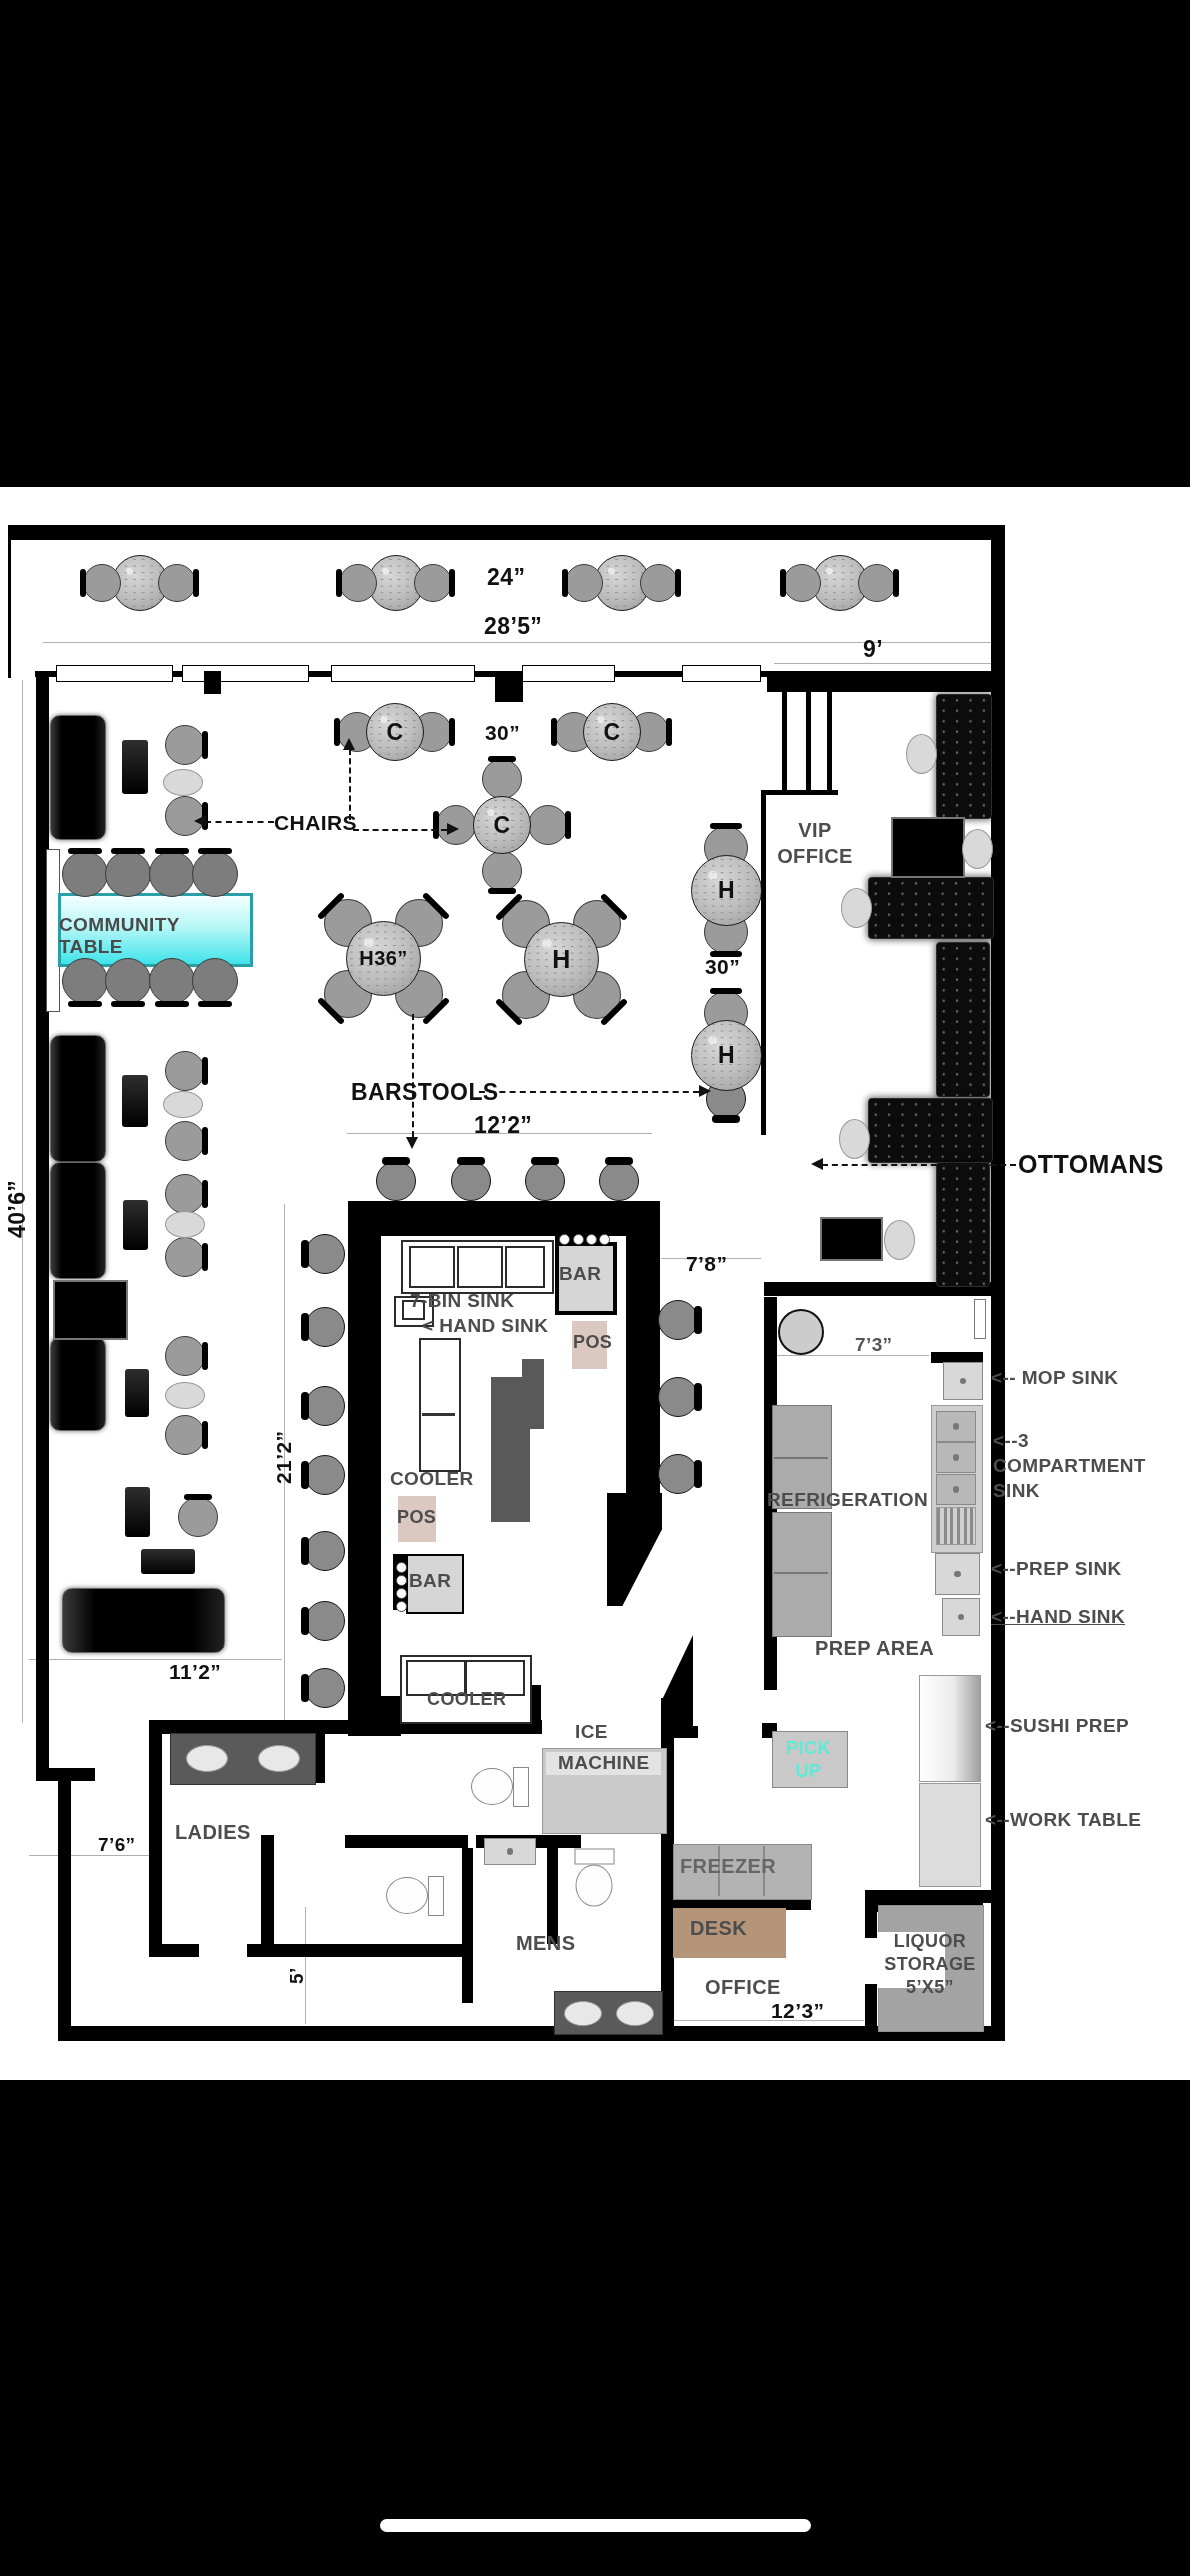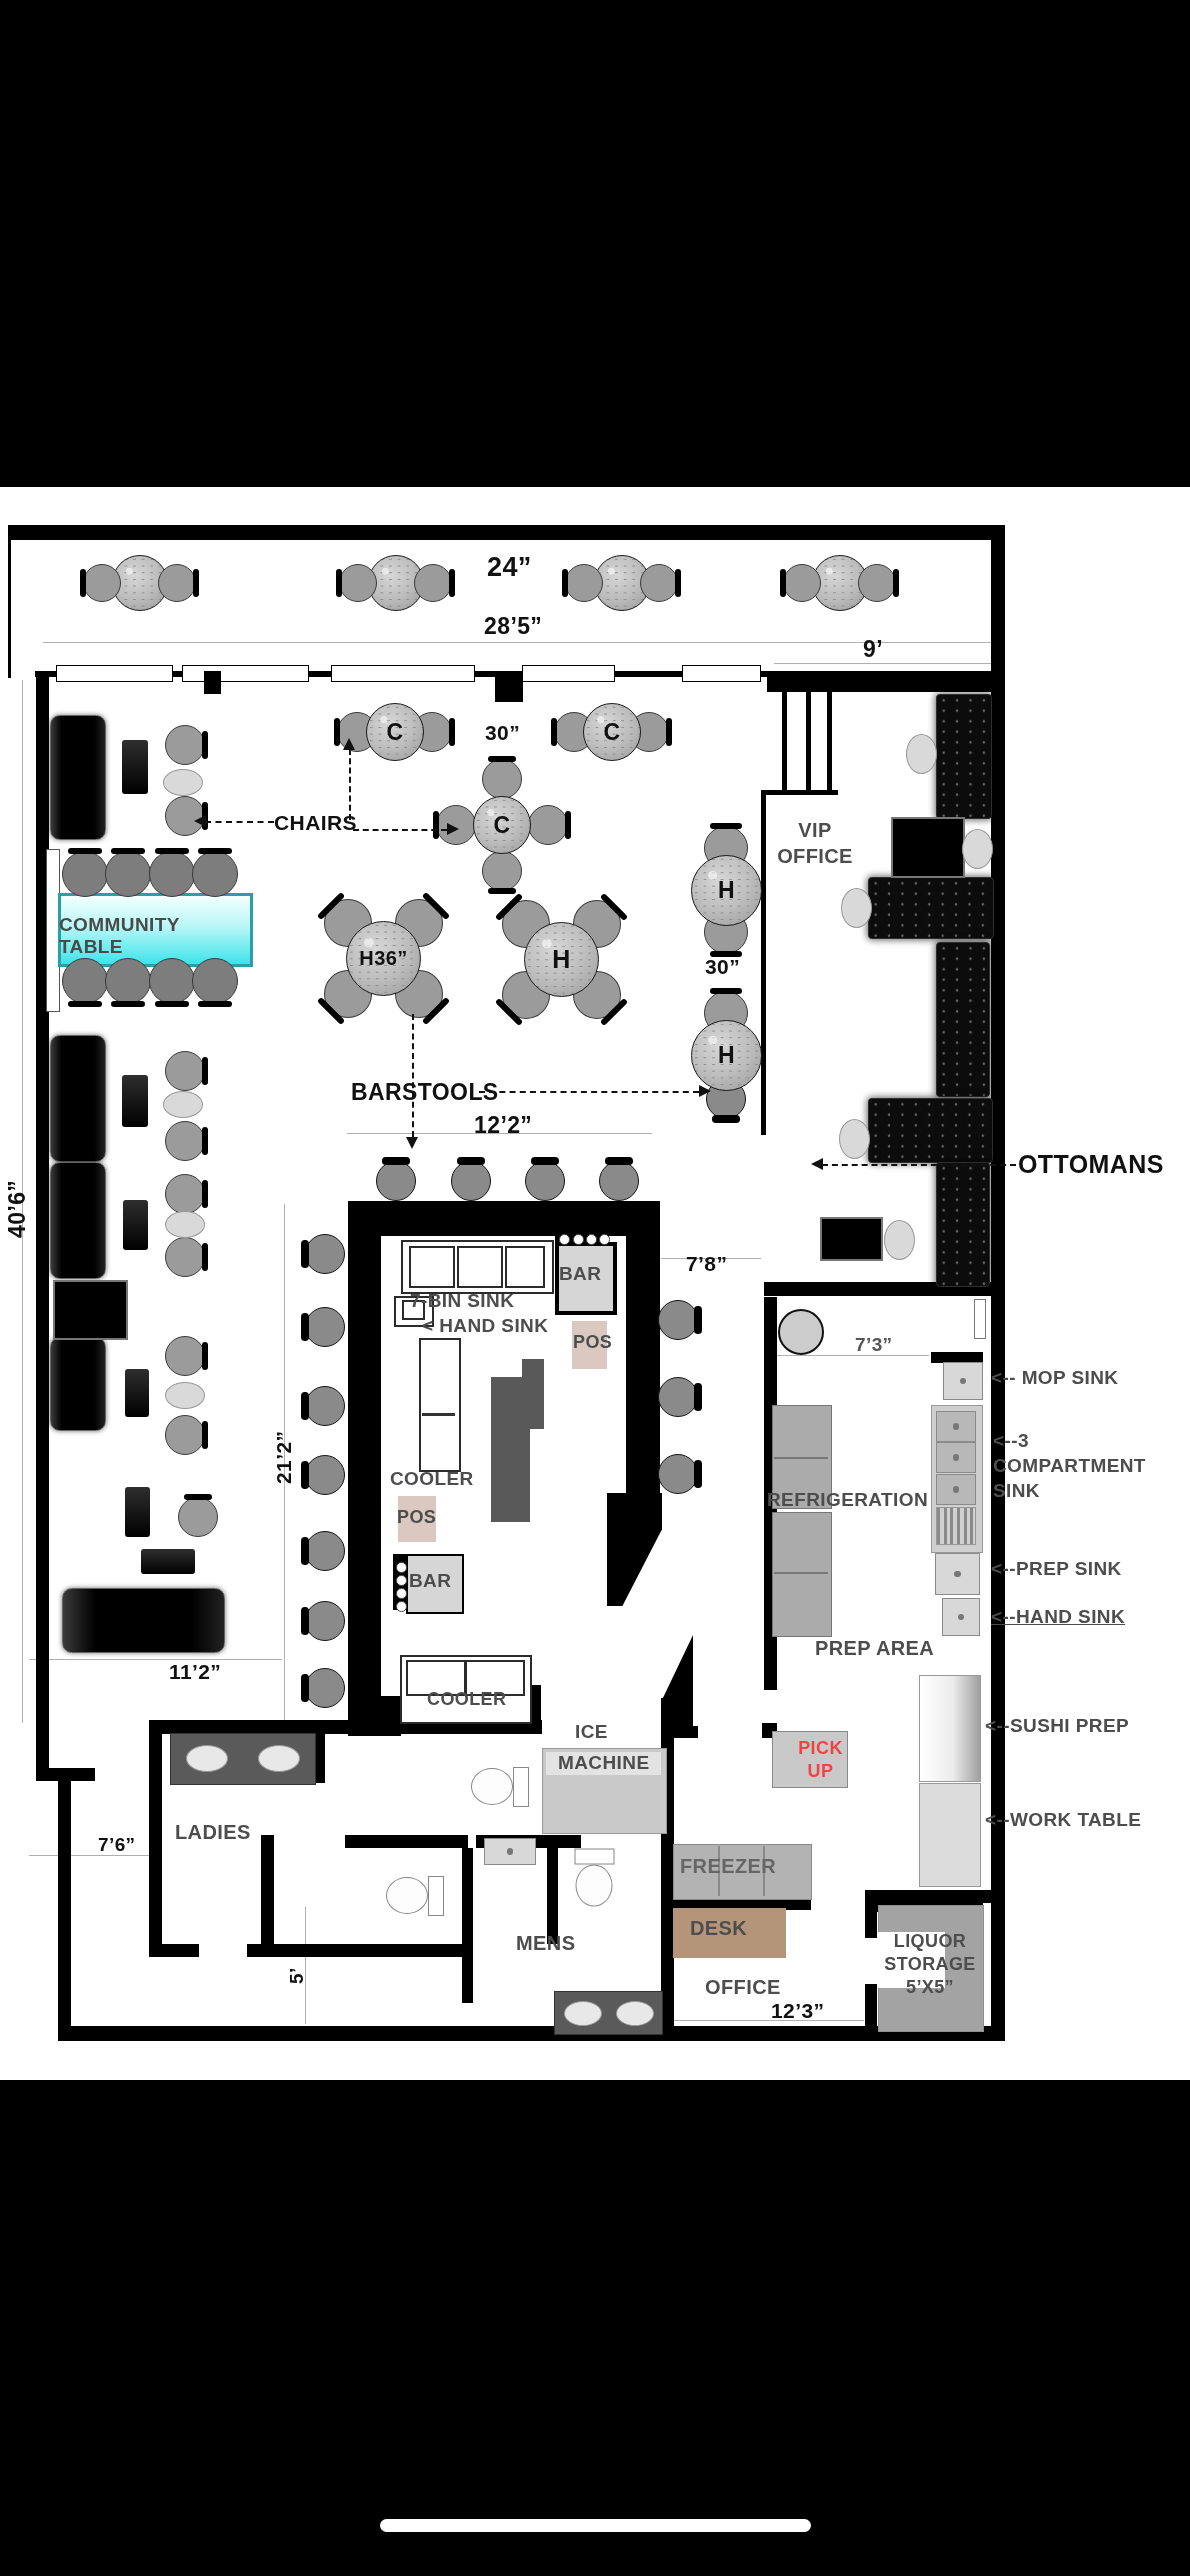--- a/index.html
+++ b/index.html
@@ -423,21 +423,21 @@
     </div>
     <div class="abs" style="left: 412px; top: 1014px; width: 0px; height: 123px; border-left: 2.9px dashed rgb(17, 17, 17);">
       <div class="abs" style="width: 0px; height: 0px; top: 123px; left: -7.7px; border-top: 12.5px solid rgb(17, 17, 17); border-left: 6.7px solid transparent; border-right: 6.7px solid transparent;"></div>
     </div>
     <div class="abs" style="left: 479px; top: 1091px; width: 220px; height: 0px; border-top: 2.9px dashed rgb(17, 17, 17);">
       <div class="abs" style="width: 0px; height: 0px; left: 220px; top: -7.7px; border-left: 12.5px solid rgb(17, 17, 17); border-top: 6.7px solid transparent; border-bottom: 6.7px solid transparent;"></div>
     </div>
     <div class="abs" style="left: 822px; top: 1164px; width: 194px; height: 0px; border-top: 2.9px dashed rgb(17, 17, 17);">
       <div class="abs" style="width: 0px; height: 0px; left: -11.5px; top: -7.7px; border-right: 12.5px solid rgb(17, 17, 17); border-top: 6.7px solid transparent; border-bottom: 6.7px solid transparent;"></div>
     </div>
-    <div class="abs lbl" style="left: 487px; top: 552px; font-size: 27px; color: rgb(17, 17, 17);">24”</div>
+    <div class="abs lbl" style="left: 487px; top: 564px; font-size: 23px; color: rgb(17, 17, 17);">24”</div>
     <div class="abs lbl" style="left: 484px; top: 613px; font-size: 23px; color: rgb(17, 17, 17);">28’5”</div>
     <div class="abs lbl" style="left: 863px; top: 636px; font-size: 23px; color: rgb(17, 17, 17);">9’</div>
     <div class="abs lbl" style="left: 485px; top: 721px; font-size: 21px; color: rgb(17, 17, 17);">30”</div>
     <div class="abs lbl" style="left: 274px; top: 811px; font-size: 21px; color: rgb(17, 17, 17);">CHAIRS</div>
     <div class="abs lbl" style="left: 59px; top: 914px; font-size: 19px; color: rgb(74, 74, 74); width: 185px; text-align: left;">COMMUNITY TABLE</div>
     <div class="abs lbl" style="left: 767px; top: 817px; font-size: 20px; color: rgb(77, 77, 77); width: 96px; text-align: center; line-height: 26px;">VIP
 OFFICE</div>
     <div class="abs lbl" style="left: 705px; top: 955px; font-size: 21px; color: rgb(17, 17, 17);">30”</div>
     <div class="abs lbl" style="left: 351px; top: 1079px; font-size: 23px; color: rgb(17, 17, 17);">BARSTOOLS</div>
     <div class="abs lbl" style="left: 474px; top: 1112px; font-size: 23px; color: rgb(17, 17, 17);">12’2”</div>
@@ -455,21 +455,21 @@
     <div class="abs lbl" style="left: 991px; top: 1367px; font-size: 19px; color: rgb(77, 77, 77);">&lt;-- MOP SINK</div>
     <div class="abs lbl" style="left: 993px; top: 1428px; font-size: 19px; color: rgb(77, 77, 77); line-height: 25px;">&lt;--3
 COMPARTMENT
 SINK</div>
     <div class="abs lbl" style="left: 767px; top: 1489px; font-size: 19px; color: rgb(77, 77, 77);">REFRIGERATION</div>
     <div class="abs lbl" style="left: 991px; top: 1558px; font-size: 19px; color: rgb(77, 77, 77);">&lt;--PREP SINK</div>
     <div class="abs lbl" style="left: 991px; top: 1606px; font-size: 19px; color: rgb(77, 77, 77); text-decoration: underline;">&lt;--HAND SINK</div>
     <div class="abs lbl" style="left: 815px; top: 1637px; font-size: 20px; color: rgb(77, 77, 77);">PREP AREA</div>
     <div class="abs lbl" style="left: 985px; top: 1715px; font-size: 19px; color: rgb(77, 77, 77);">&lt;--SUSHI PREP</div>
     <div class="abs lbl" style="left: 985px; top: 1809px; font-size: 19px; color: rgb(77, 77, 77);">&lt;--WORK TABLE</div>
-    <div class="abs lbl" style="left: 774px; top: 1737px; font-size: 18px; color: #ef4444; width: 69px; text-align: center; line-height: 23px; padding-left: 12px;">PICK
+    <div class="abs lbl" style="left: 774px; top: 1737px; font-size: 18px; color: #5eead4; width: 69px; text-align: center; line-height: 23px;">PICK
 UP</div>
     <div class="abs lbl" style="left: 575px; top: 1721px; font-size: 19px; color: rgb(77, 77, 77);">ICE</div>
     <div class="abs lbl" style="left: 558px; top: 1752px; font-size: 19px; color: rgb(77, 77, 77);">MACHINE</div>
     <div class="abs lbl" style="left: 680px; top: 1855px; font-size: 20px; color: rgb(102, 102, 102);">FREEZER</div>
     <div class="abs lbl" style="left: 690px; top: 1917px; font-size: 20px; color: rgb(77, 77, 77);">DESK</div>
     <div class="abs lbl" style="left: 705px; top: 1976px; font-size: 20px; color: rgb(77, 77, 77);">OFFICE</div>
     <div class="abs lbl" style="left: 771px; top: 1999px; font-size: 21px; color: rgb(17, 17, 17);">12’3”</div>
     <div class="abs lbl" style="left: 878px; top: 1930px; font-size: 18px; color: rgb(77, 77, 77); width: 104px; text-align: center; line-height: 23px;">LIQUOR
 STORAGE
 5’X5”</div>

